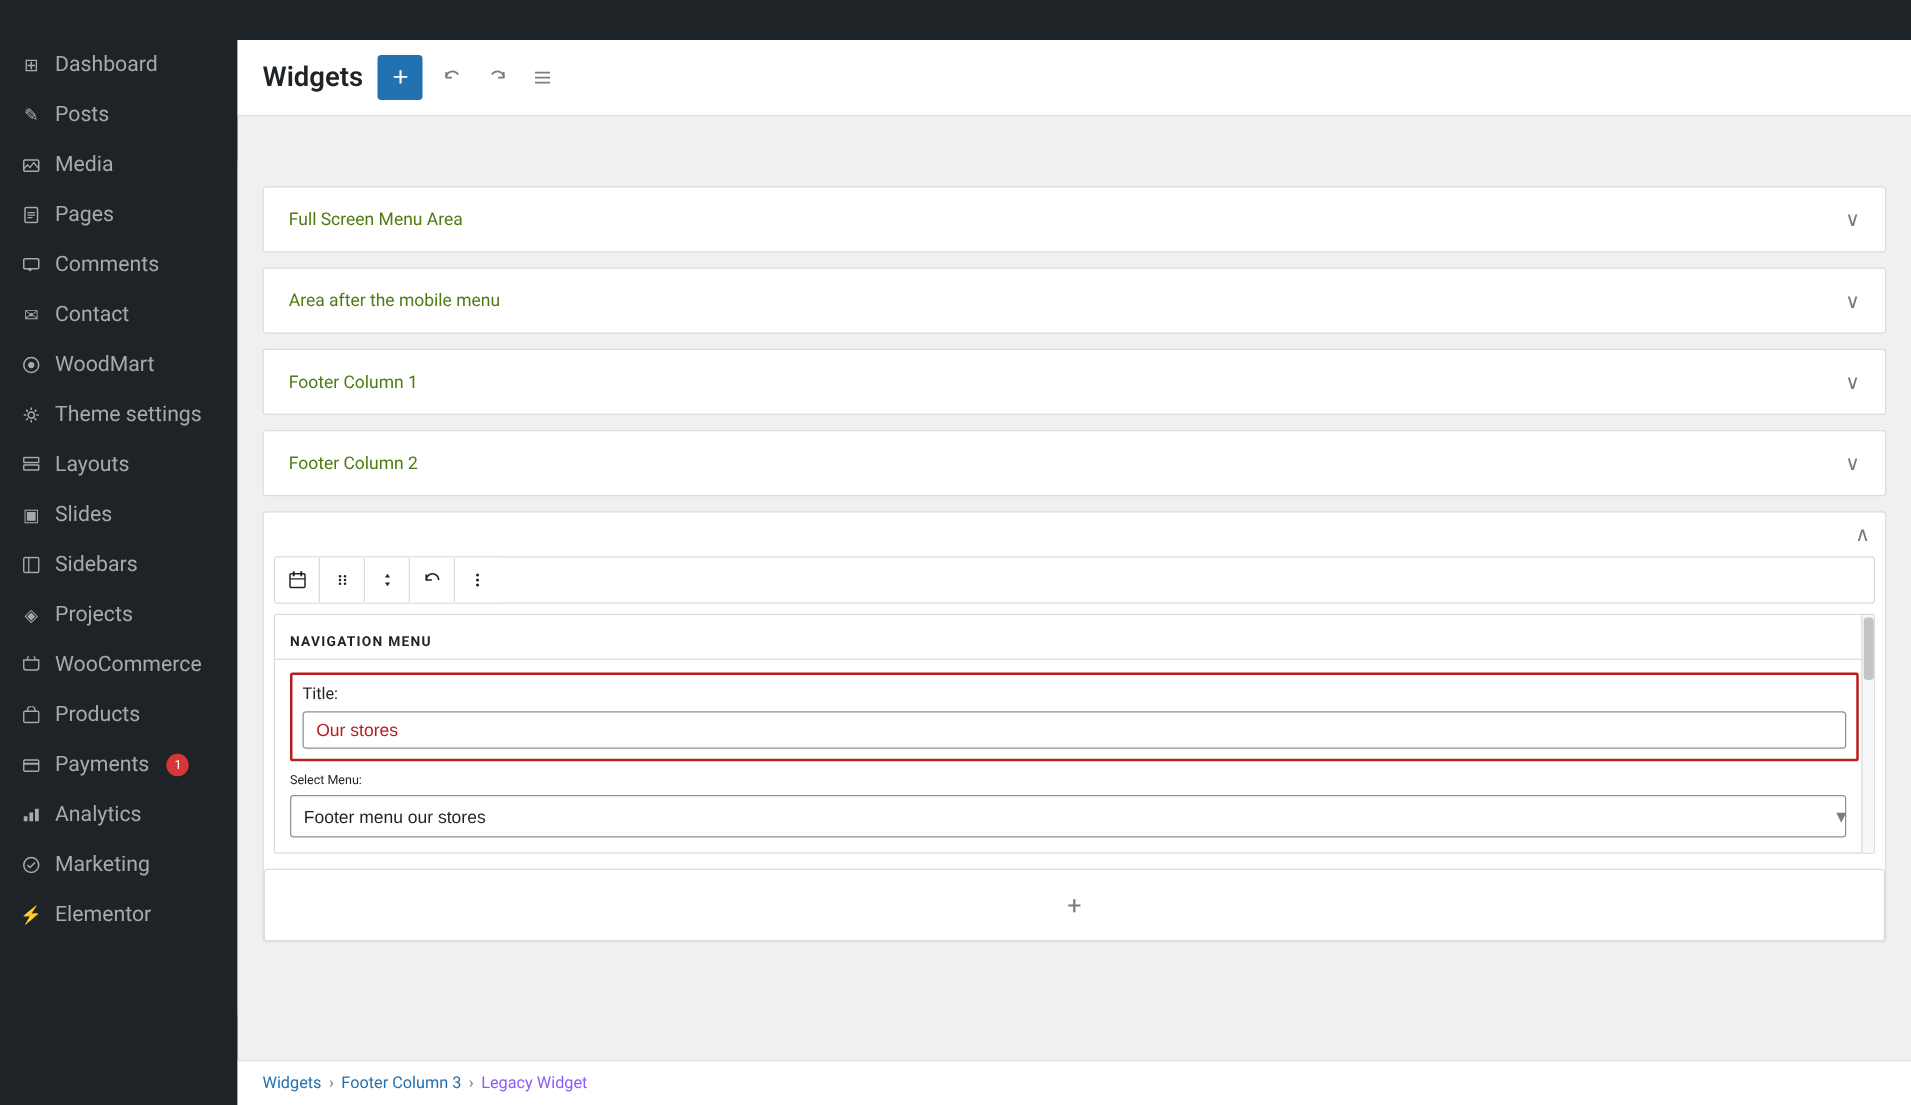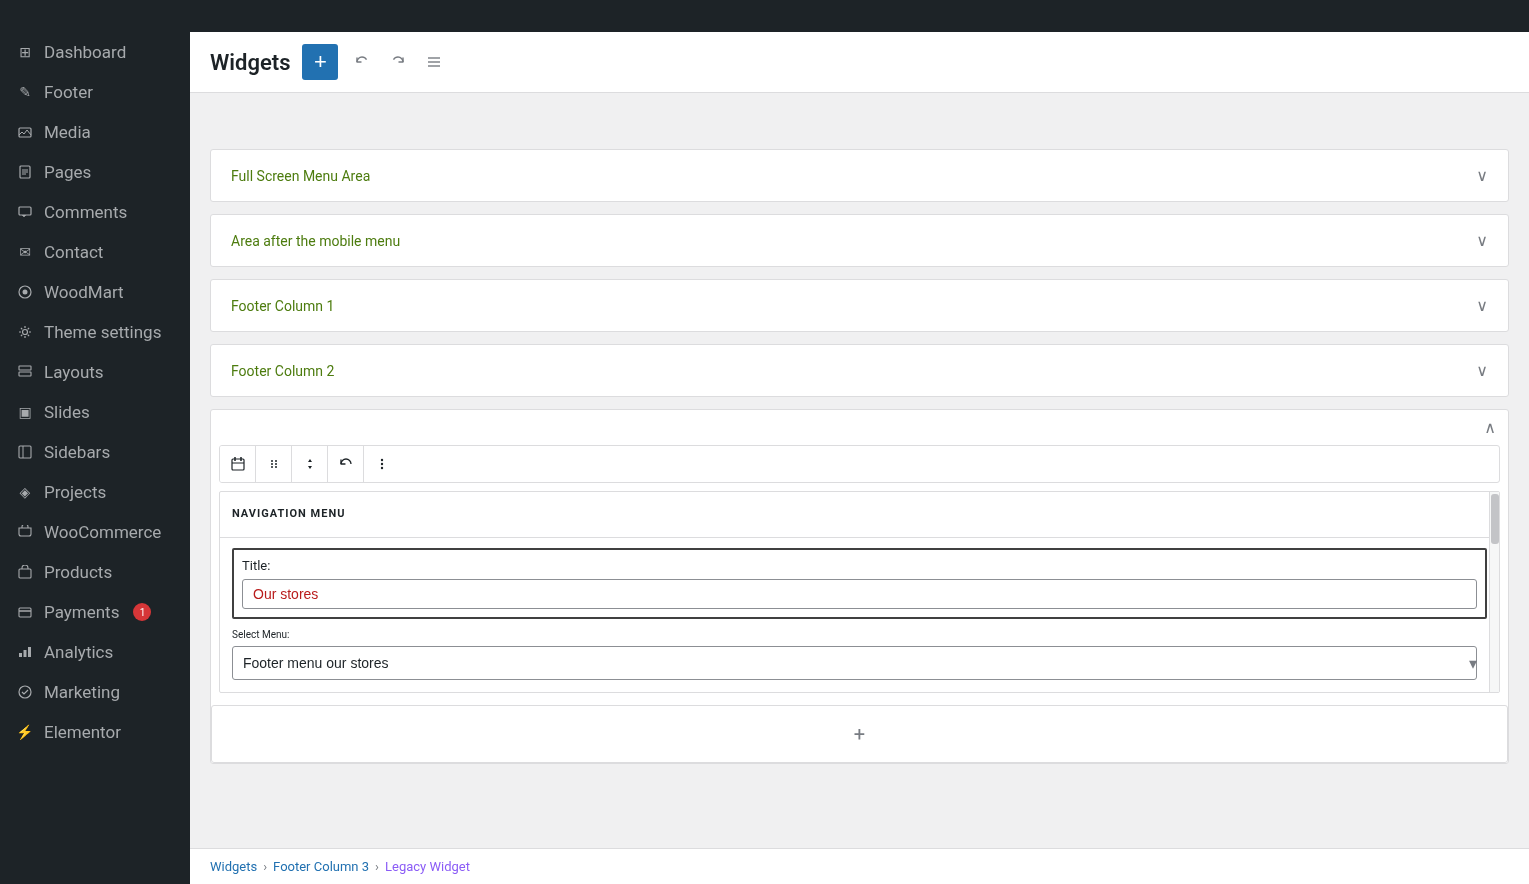--- a/index.html
+++ b/index.html
@@ -68,21 +68,21 @@
 
 <div class="app-layout">
 
   <nav class="sidebar">
     <div class="sidebar-item">
       <span class="sidebar-icon">⊞</span>
       <span class="sidebar-label">Dashboard</span>
     </div>
     <div class="sidebar-item">
       <span class="sidebar-icon">✎</span>
-      <span class="sidebar-label">Footer</span>
+      <span class="sidebar-label">Posts</span>
     </div>
     <div class="sidebar-item">
       <span class="sidebar-icon">
         <svg width="14" height="14" viewBox="0 0 14 14" fill="#a7aaad">
             <rect x="1" y="3" width="12" height="9" rx="1" fill="none" stroke="#a7aaad" stroke-width="1.2"></rect>
             <path d="M1 10l3-3 2 2 3-4 4 5" stroke="#a7aaad" stroke-width="1" fill="none"></path>
           </svg>
       </span>
       <span class="sidebar-label">Media</span>
     </div>
@@ -310,25 +310,25 @@
             </button>
           </div>
         </div>
 
         <div style="margin: 0 8px 8px 8px; border: 1px solid #dcdcde; border-radius: 2px; position: relative;">
 
           <div style="position: absolute; right: 0; top: 0; bottom: 0; width: 10px; background: #f6f7f7; border-left: 1px solid #dcdcde; z-index: 10;">
             <div style="width: 8px; height: 50px; background: #c3c4c7; border-radius: 3px; margin: 2px auto;"></div>
           </div>
 
-          <div style="padding: 10px 12px 16px 12px; border-bottom: 1px solid #dcdcde;">
+          <div style="padding: 10px 12px 6px 12px; border-bottom: 1px solid #dcdcde;">
             <span style="font-size: 11px; font-weight: 700; letter-spacing: 1px; text-transform: uppercase; color: #1d2327;">NAVIGATION MENU</span>
           </div>
 
-          <div style="margin: 10px 12px; border: 2px solid #404040; padding: 8px; border-radius: 2px;">
+          <div style="margin: 10px 12px; border: 2px solid #b91c1c; padding: 8px; border-radius: 2px;">
             <label style="font-size: 13px; color: #1d2327; display: block; margin-bottom: 6px;">Title:</label>
             <input type="text" class="form-input" style="width: 100%;" value="Our stores">
           </div>
 
           <div style="padding: 0 12px 12px 12px;">
             <label style="font-size: 10px; color: #1d2327; display: block; margin-bottom: 6px;">Select Menu:</label>
             <div class="select-wrapper">
               <select class="select-control" style="width: calc(100% - 10px);">
                 <option value="Footer menu our stores">Footer menu our stores</option>
               </select>

